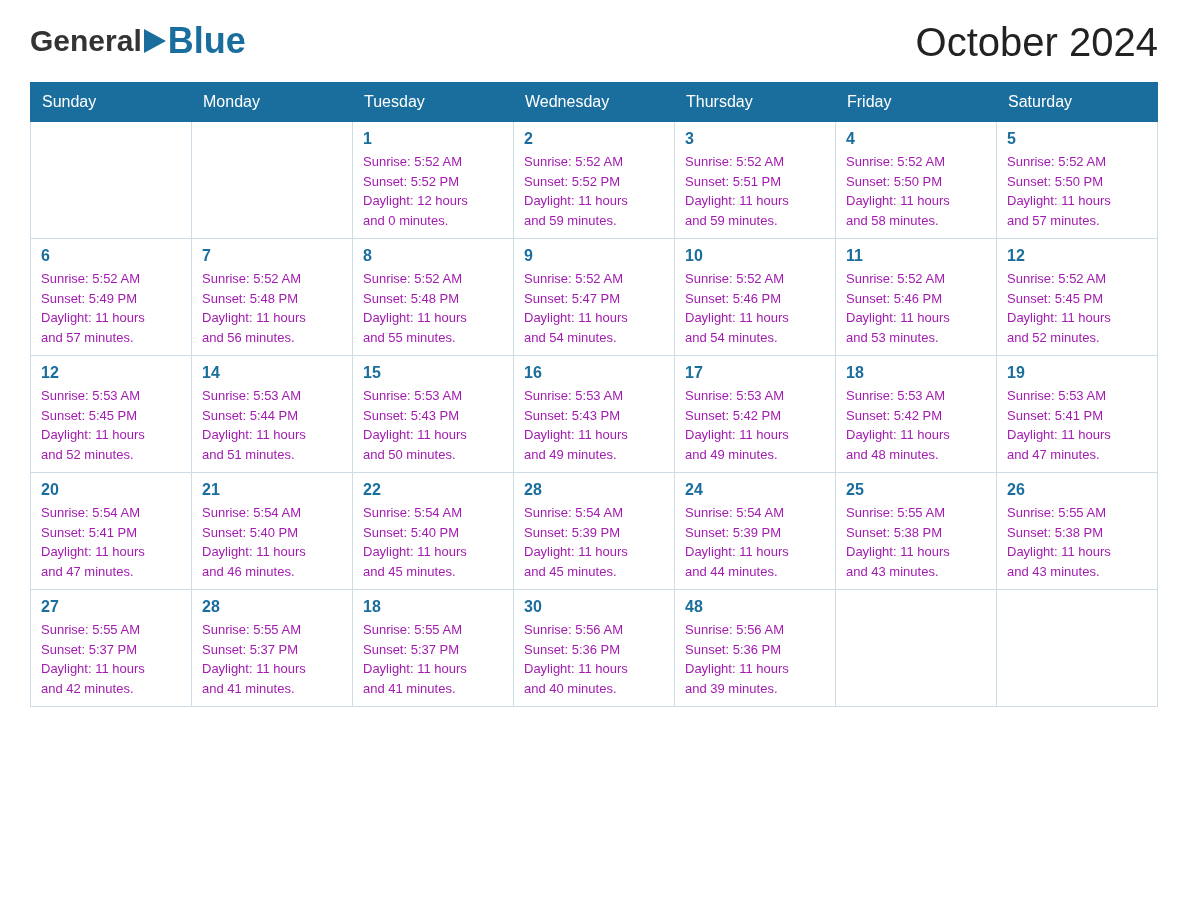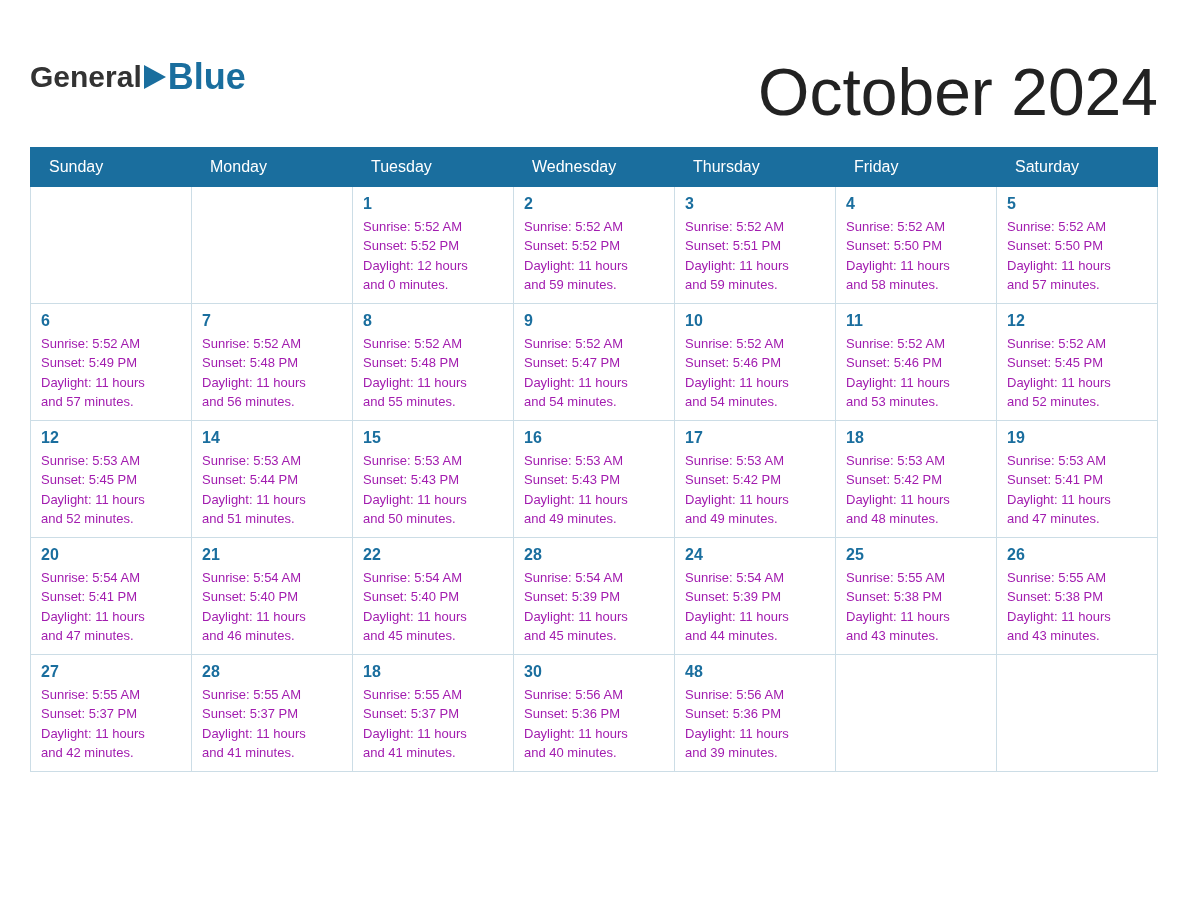--- a/index.html
+++ b/index.html
@@ -8,52 +8,51 @@
       background: #fff;
       width: 1188px;
       min-height: 918px;
       padding: 20px 30px;
     }
     .header-area {
       display: flex;
       justify-content: space-between;
       align-items: flex-start;
       margin-bottom: 18px;
-      margin-top: 36px;
     }
     .logo {
       display: flex;
       flex-direction: column;
       align-items: flex-start;
     }
     .title-area {
       text-align: right;
     }
     .month-title {
-      font-size: 66px;
+      font-size: 40px;
       font-weight: 300;
       color: #222;
       line-height: 1.1;
     }
     .subtitle {
       font-size: 22px;
       color: #555;
       font-weight: normal;
       margin-top: 4px;
     }
     .calendar-table {
       width: 100%;
       border-collapse: collapse;
       border: 1px solid #aac8d8;
     }
     .calendar-table thead tr th {
       background-color: #1a6e9e;
       color: #fff;
       text-align: left;
-      padding: 10px 18px;
+      padding: 10px 11px;
       font-size: 16px;
       font-weight: normal;
       border: 1px solid #1a6e9e;
     }
     .calendar-table tbody tr td {
       vertical-align: top;
       padding: 8px 10px;
       border: 1px solid #ccdde6;
       font-size: 13px;
       color: #333;

